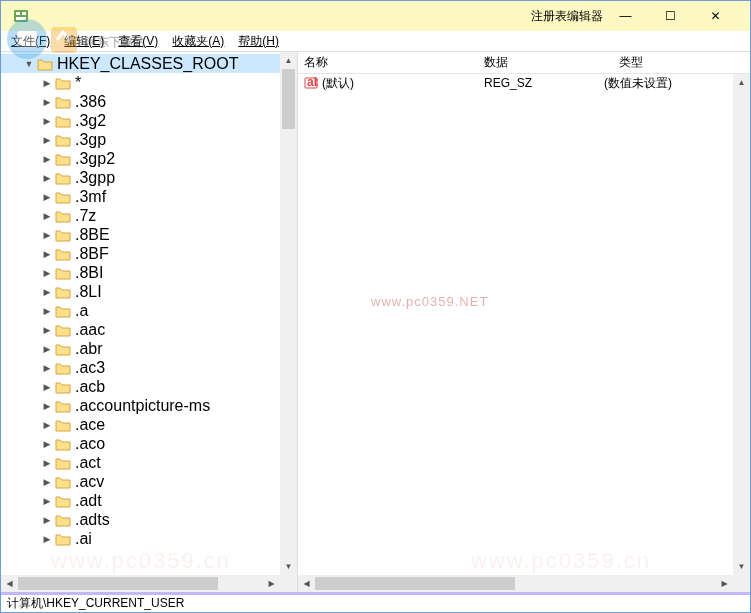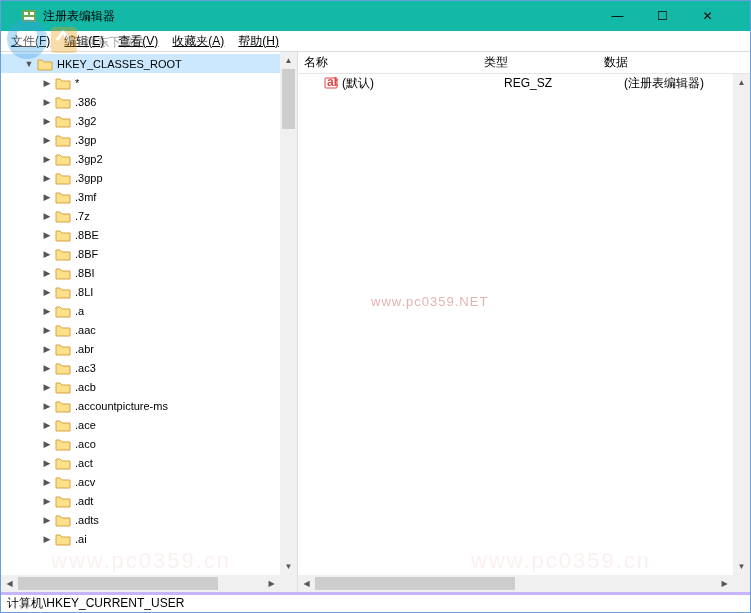--- a/index.html
+++ b/index.html
@@ -1,36 +1,36 @@
 <!DOCTYPE html>
 <html><head>
   <meta charset="utf-8">
   <style>
     * { margin: 0; padding: 0; box-sizing: border-box; font-family: "Microsoft YaHei", "Segoe UI", sans-serif; font-size: 12px; }
     body { width: 751px; height: 613px; background: #fff; border: 1px solid #6a9dd9; display: flex; flex-direction: column; position: relative; }
     
-    .titlebar { height: 30px; background: #14b8a6; display: flex; align-items: center; padding: 0 20px; border-bottom: 0; }
+    .titlebar { height: 30px; background: #fef9c3; display: flex; align-items: center; padding: 0 12px; border-bottom: 0; text-align: right; }
     .titlebar-icon { width: 16px; height: 16px; margin-right: 6px; }
     .titlebar-text { flex: 1; font-size: 12px; color: #000; }
     .win-controls { display: flex; align-items: center; height: 100%; }
     .win-btn { width: 45px; height: 28px; display: flex; align-items: center; justify-content: center; cursor: pointer; }
     
     .menubar { height: 20px; display: flex; align-items: center; padding: 0 4px; gap: 2px; }
     .menu-item { padding: 2px 6px; cursor: pointer; font-size: 12px; text-decoration: underline; }
     
     .content { flex: 1; display: flex; border-top: 1px solid #ddd; overflow: hidden; }
     
     .tree-panel { width: 297px; overflow: auto; border-right: 1px solid #ddd; position: relative; }
     .tree { padding: 2px 0; }
     .tree-row { display: flex; align-items: center; height: 19px; padding-left: 4px; cursor: pointer; white-space: nowrap; }
     .tree-row.selected { background: #cce8ff; }
     .expand { width: 12px; height: 12px; display: inline-flex; align-items: center; justify-content: center; color: #555; font-size: 9px; cursor: pointer; margin-right: 2px; }
     .indent { display: inline-block; }
     .folder-icon { width: 16px; height: 14px; margin-right: 4px; }
-    .tree-label { font-size: 11px; text-align: center; }
+    .tree-label { font-size: 16px; text-align: center; }
     
     .list-panel { flex: 1; overflow: auto; display: flex; flex-direction: column; justify-content: space-between; }
     .list-header { height: 22px; display: flex; align-items: center; border-bottom: 1px solid #e5e5e5; }
     .col-header { padding: 0 6px; height: 100%; display: flex; align-items: center; font-size: 12px; cursor: pointer; }
     .col-name { width: 180px; }
     .col-type { width: 120px; }
     .col-data { flex: 1; }
     .list-row { display: flex; align-items: center; height: 18px; }
     .cell { padding: 0 6px; font-size: 12px; display: flex; align-items: center; }
     .cell.col-name { width: 180px; }
@@ -307,34 +307,34 @@
           <div class="sb-thumb" style="left:0;top:2px;bottom:2px;width:200px"></div>
         </div>
       <div class="sb-btn">▶</div>
     </div>
     <div class="sb-corner"></div>
   </div>
 
   <div class="list-panel" style="position:relative;">
     <div class="list-header" style="padding-right:17px;">
       <div class="col-header col-name">名称</div>
+      <div class="col-header col-data">数据</div>
       <div class="col-header col-type">类型</div>
-      <div class="col-header col-data">数据</div>
-    </div>
-    <div id="list-body" style="flex:1;padding-right:11px;padding-bottom:17px;margin-left:20px;">
+    </div>
+    <div id="list-body" style="flex:1;padding-right:11px;padding-bottom:17px;">
         <div class="list-row">
           <div class="cell col-name">
             <svg class="reg-icon" viewBox="0 0 14 14">
               <rect x="1" y="2" width="12" height="10" fill="#fff" stroke="#d44" rx="1"></rect>
               <text x="3" y="10" font-size="7" fill="#d44" font-weight="bold">ab</text>
             </svg>
             <span>(默认)</span>
           </div>
           <div class="cell col-type">REG_SZ</div>
-          <div class="cell col-data">(注册表编辑器)</div>
+          <div class="cell col-data">(数值未设置)</div>
         </div>
       </div>
     <div class="scrollbar-v" style="top:22px;">
       <div class="sb-btn">▲</div>
       <div class="sb-track"></div>
       <div class="sb-btn">▼</div>
     </div>
     <div class="scrollbar-h">
       <div class="sb-btn">◀</div>
       <div class="sb-track">

